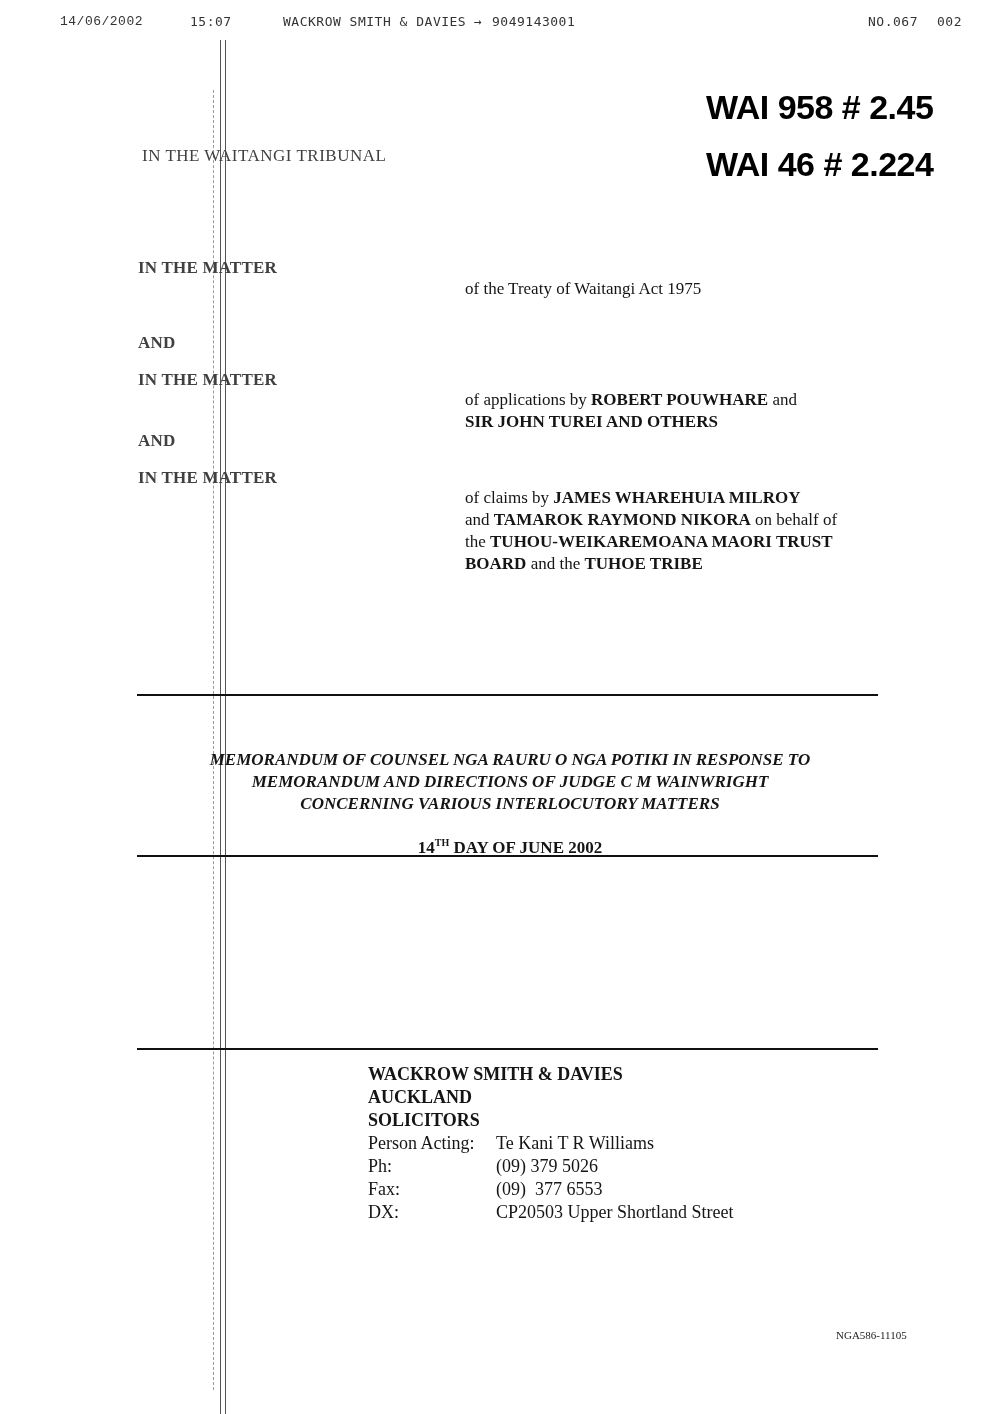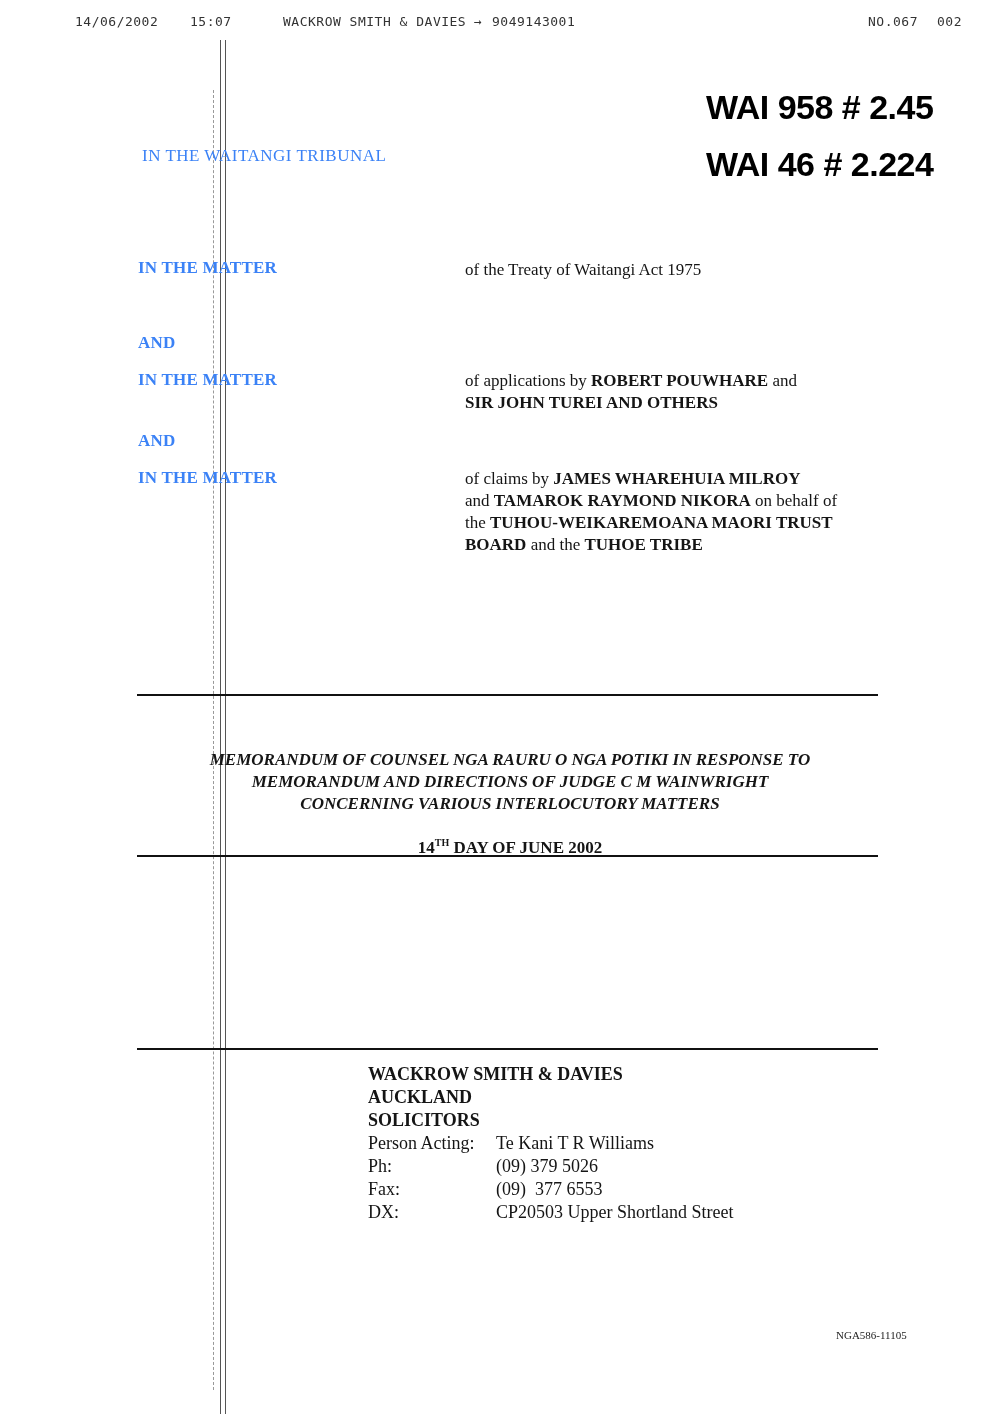--- a/index.html
+++ b/index.html
@@ -1,38 +1,38 @@
 <!DOCTYPE html>
 <html><head>
 <meta charset="utf-8">
 <style>
   html, body { margin: 0; padding: 0; background: #ffffff; }
   body { width: 1000px; height: 1414px; position: relative; overflow: hidden; color: #111; }
   .abs { position: absolute; }
   .fax { font-family: "DejaVu Sans Mono", monospace; font-size: 13px; color: #333; letter-spacing: 0.5px; top: 14px; }
   .wai { font-family: "Liberation Sans", sans-serif; font-weight: bold; font-size: 34px; color: #000; letter-spacing: -0.5px; margin-left: 28px; }
-  .caption { font-family: "Liberation Serif", serif; font-weight: bold; font-size: 17px; color: #3b82f6; letter-spacing: 0.2px; }
-  .matter-text { font-family: "Liberation Serif", serif; font-size: 17px; line-height: 22px; color: #151515; width: 420px; }
+  .caption { font-family: "Liberation Serif", serif; font-weight: bold; font-size: 17px; color: #404040; letter-spacing: 0.2px; }
+  .matter-text { font-family: "Liberation Serif", serif; font-size: 17px; line-height: 22px; color: #151515; width: 420px; margin-top: 19px; }
   .matter-text b { font-weight: bold; }
   .rule { position: absolute; left: 137px; width: 741px; height: 2px; background: #111; }
   .vline { position: absolute; width: 1px; background: #555; }
   .vline.dotted { background: none; border-left: 1px dashed #999; }
   .title-block { font-family: "Liberation Serif", serif; font-weight: bold; font-size: 17px; line-height: 22px; text-align: center; color: #151515; }
   .sup { font-size: 10px; vertical-align: super; }
   .firm { font-family: "Liberation Serif", serif; font-size: 18px; line-height: 23px; color: #151515; }
   .firm .bold { font-weight: bold; }
   .contact-row { display: flex; align-items: flex-end; }
   .contact-row .lbl { width: 128px; }
   .docref { font-family: "Liberation Serif", serif; font-size: 11px; color: #222; }
 </style>
 </head>
 <body>
 
 <div>
-  <span class="abs fax" style="left:75px;">14/06/2002</span>
+  <span class="abs fax" style="left:60px;font-family:Liberation Mono, monospace;">14/06/2002</span>
   <span class="abs fax" style="left:190px;">15:07</span>
   <span class="abs fax" style="left:283px;">WACKROW SMITH &amp; DAVIES</span>
   <span class="abs fax" style="left:474px;">→</span>
   <span class="abs fax" style="left:492px;">9049143001</span>
   <span class="abs fax" style="left:868px;">NO.067</span>
   <span class="abs fax" style="left:937px;">002</span>
 </div>
 
 <div class="vline" style="left:220px; top:40px; height:1374px;"></div>
 <div class="vline" style="left:225px; top:40px; height:1374px;"></div>

